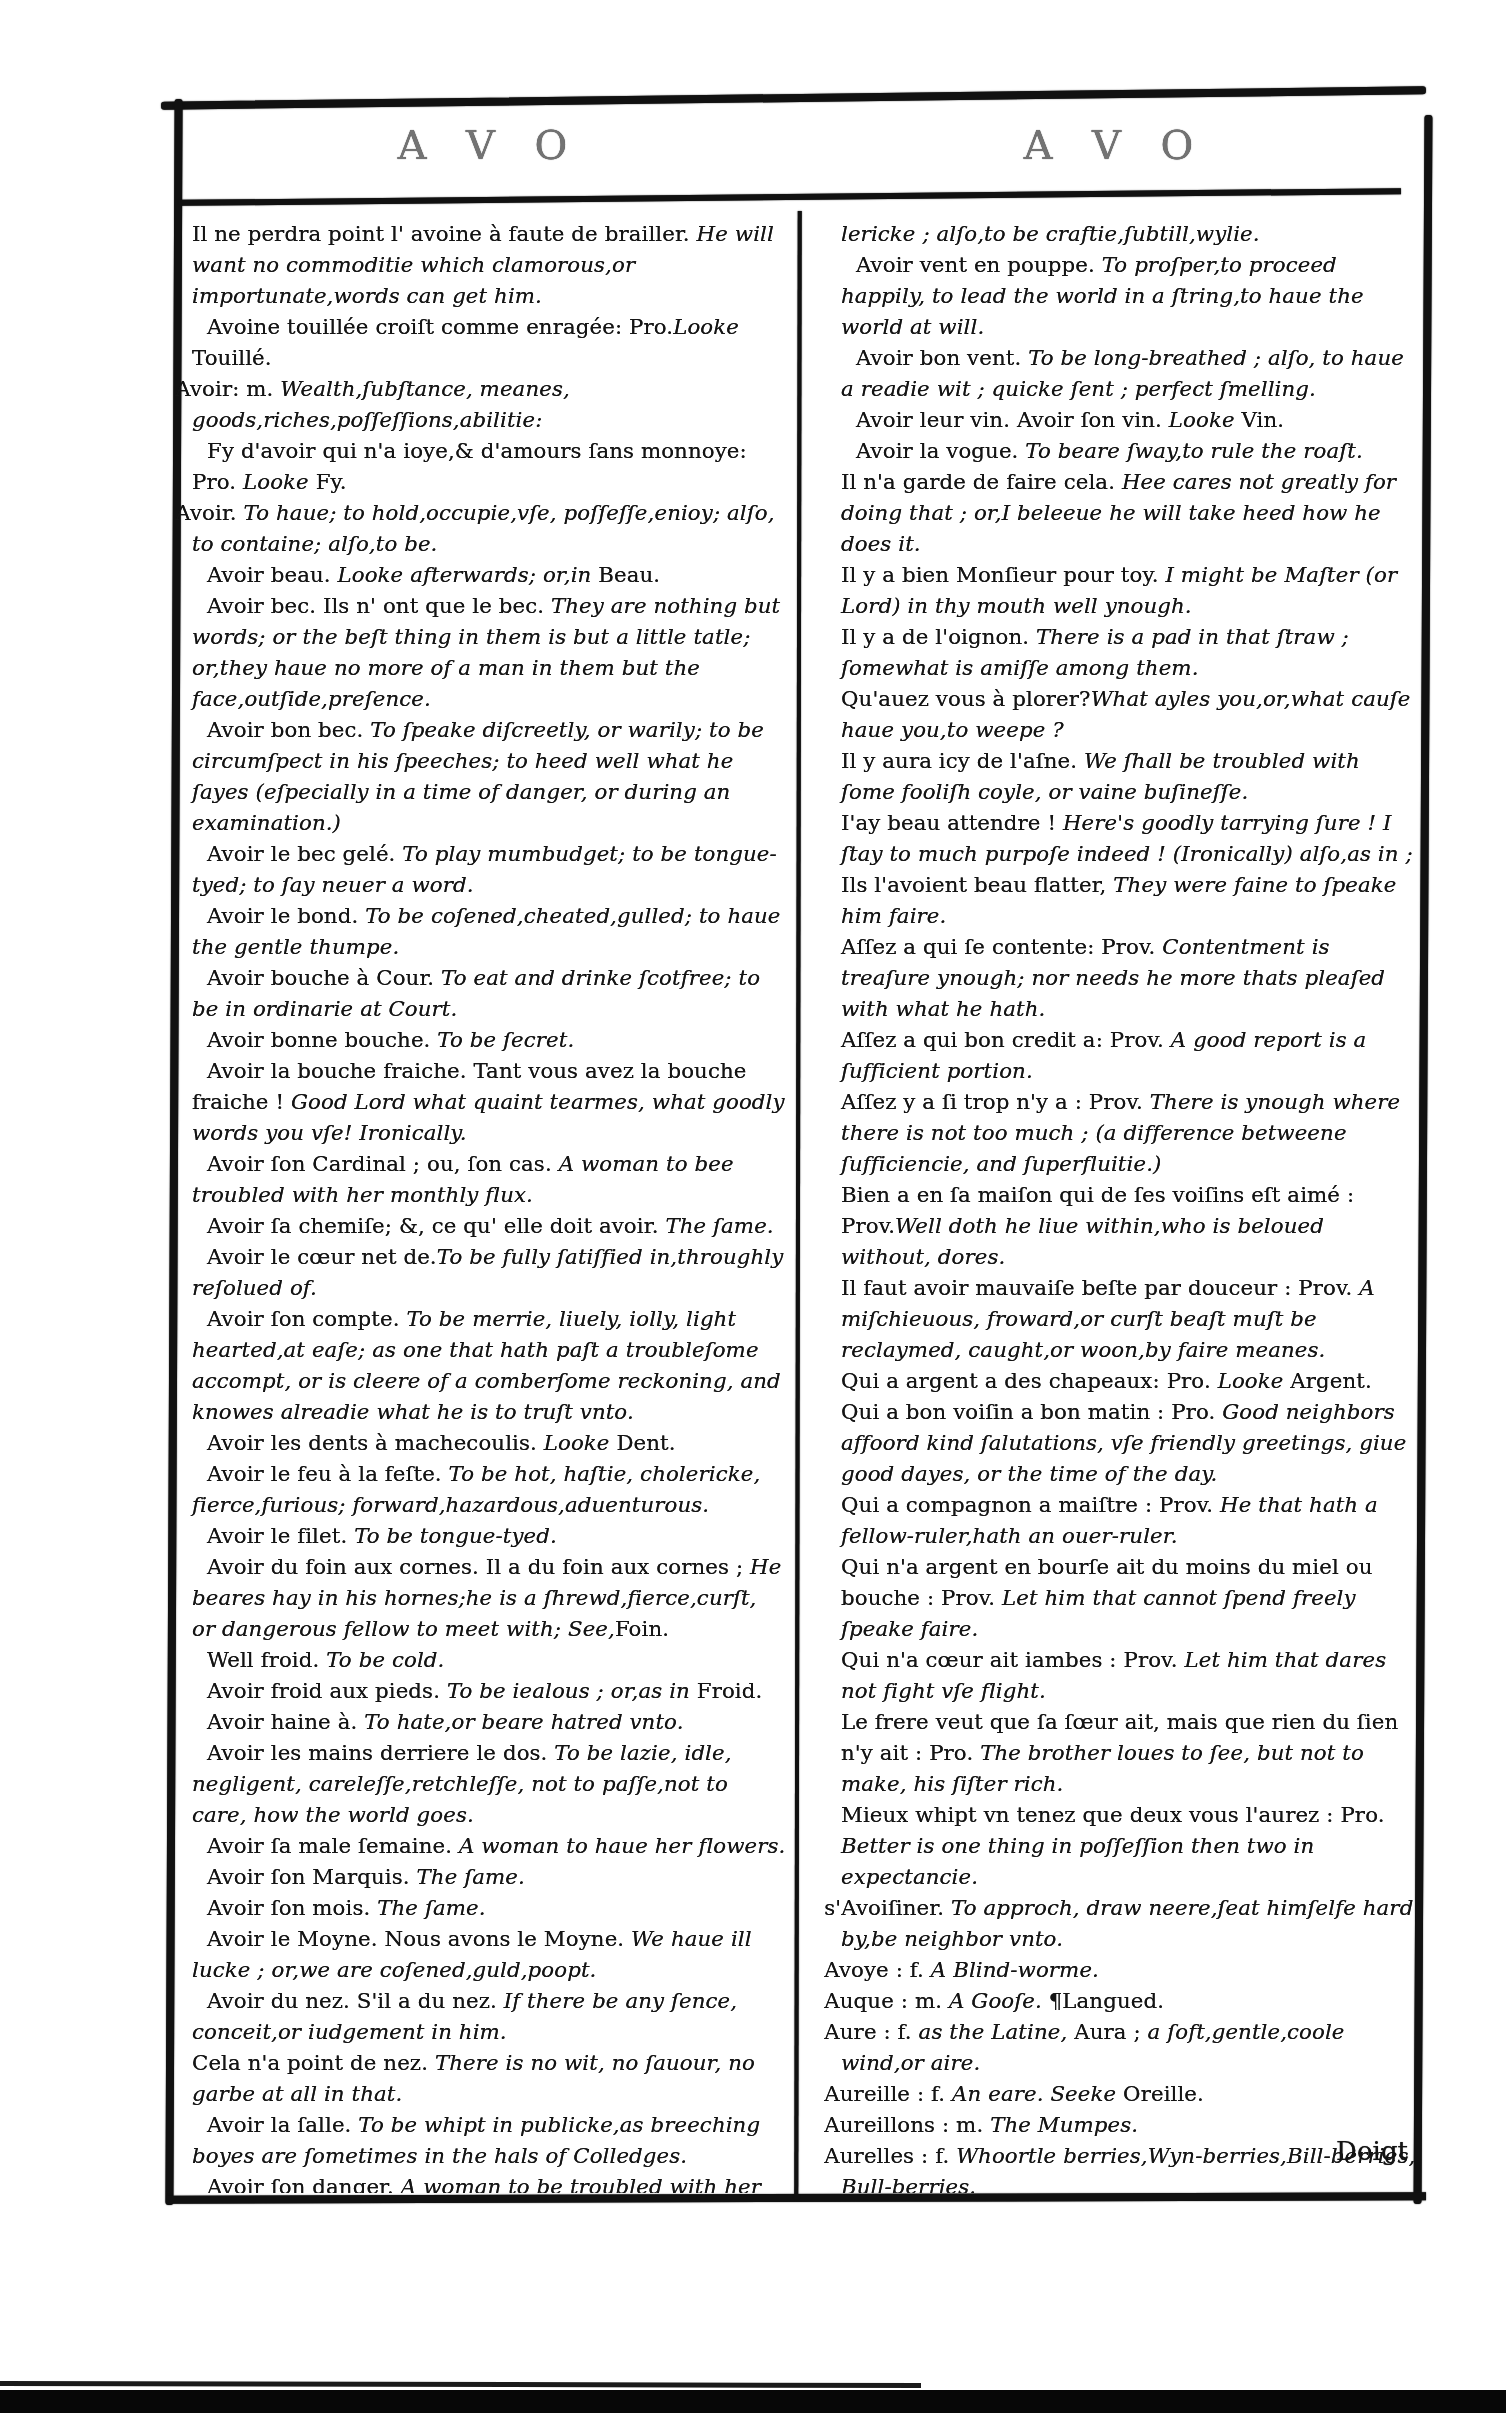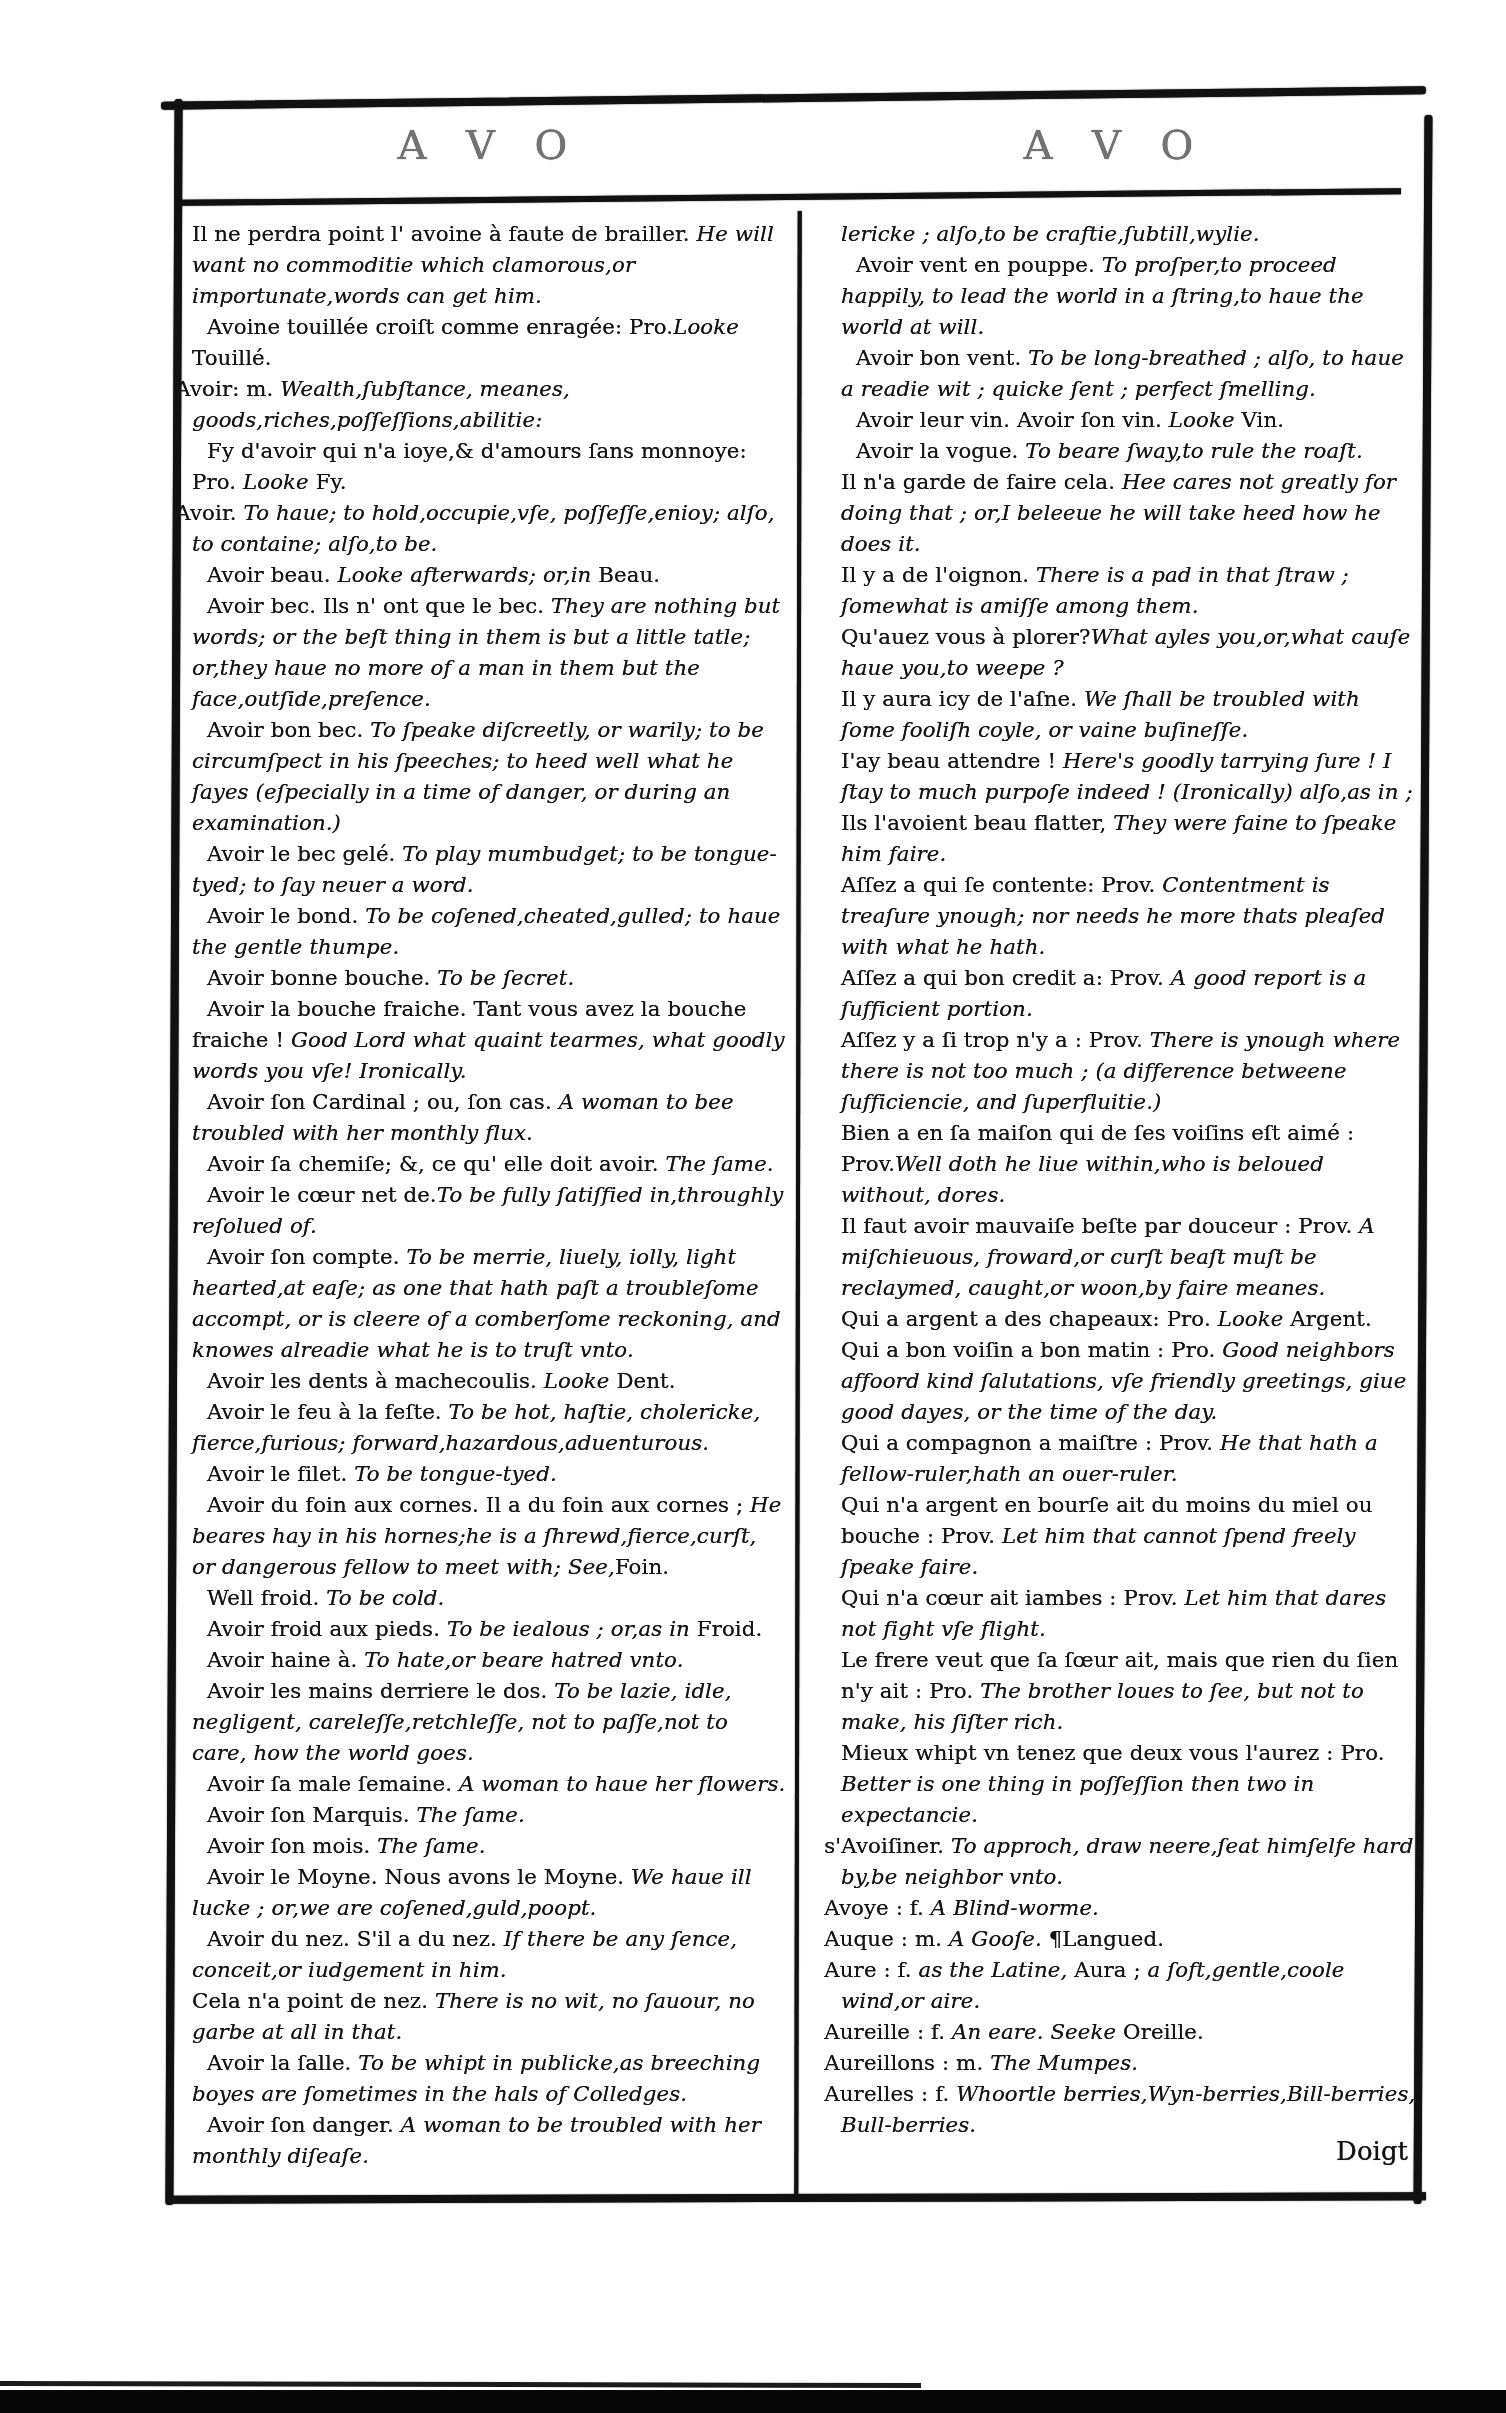--- a/index.html
+++ b/index.html
@@ -85,20 +85,21 @@
       <p class="entry e0"><span class="ro">Il ne perdra point l' avoine à faute de brailler.  </span><span class="it">He will want no commoditie which clamorous,or importunate,words can get him.</span></p>
       <p class="entry e1"><span class="ro">Avoine touillée croiſt comme enragée: Pro.</span><span class="it">Looke</span><span class="ro"> Touillé.</span></p>
       <p class="entry head"><span class="ro">Avoir: m. </span><span class="it">Wealth,ſubſtance, meanes, goods,riches,poſſeſſions,abilitie:</span></p>
       <p class="entry e1"><span class="ro">Fy d'avoir qui n'a ioye,&amp; d'amours ſans monnoye: Pro. </span><span class="it">Looke</span><span class="ro"> Fy.</span></p>
       <p class="entry head"><span class="ro">Avoir. </span><span class="it">To haue; to hold,occupie,vſe, poſſeſſe,enioy; alſo, to containe; alſo,to be.</span></p>
       <p class="entry e1"><span class="ro">Avoir beau. </span><span class="it">Looke afterwards; or,in</span><span class="ro"> Beau.</span></p>
       <p class="entry e1"><span class="ro">Avoir bec. Ils n' ont que le bec. </span><span class="it">They are nothing but words; or the beſt thing in them is but a little tatle; or,they haue no more of a man in them but the face,outſide,preſence.</span></p>
       <p class="entry e1"><span class="ro">Avoir bon bec. </span><span class="it">To ſpeake diſcreetly, or warily; to be circumſpect in his ſpeeches; to heed well what he ſayes (eſpecially in a time of danger, or during an examination.)</span></p>
       <p class="entry e1"><span class="ro">Avoir le bec gelé. </span><span class="it">To play mumbudget; to be tongue-tyed; to ſay neuer a word.</span></p>
       <p class="entry e1"><span class="ro">Avoir le bond. </span><span class="it">To be coſened,cheated,gulled; to haue the gentle thumpe.</span></p>
+      <p class="entry e1"><span class="ro">Avoir bouche à Cour. </span><span class="it">To eat and drinke ſcotfree; to be in ordinarie at Court.</span></p>
       <p class="entry e1"><span class="ro">Avoir bonne bouche. </span><span class="it">To be ſecret.</span></p>
       <p class="entry e1"><span class="ro">Avoir la bouche fraiche. Tant vous avez la bouche fraiche ! </span><span class="it">Good Lord what quaint tearmes, what goodly words you vſe! Ironically.</span></p>
       <p class="entry e1"><span class="ro">Avoir ſon Cardinal ; ou, ſon cas. </span><span class="it">A woman to bee troubled with her monthly flux.</span></p>
       <p class="entry e1"><span class="ro">Avoir ſa chemiſe; &amp;, ce qu' elle doit avoir. </span><span class="it">The ſame.</span></p>
       <p class="entry e1"><span class="ro">Avoir le cœur net de.</span><span class="it">To be fully ſatiſfied in,throughly reſolued of.</span></p>
       <p class="entry e1"><span class="ro">Avoir ſon compte. </span><span class="it">To be merrie, liuely, iolly, light hearted,at eaſe; as one that hath paſt a troubleſome accompt, or is cleere of a comberſome reckoning, and knowes alreadie what he is to truſt vnto.</span></p>
       <p class="entry e1"><span class="ro">Avoir les dents à machecoulis. </span><span class="it">Looke</span><span class="ro"> Dent.</span></p>
       <p class="entry e1"><span class="ro">Avoir le feu à la feſte. </span><span class="it">To be hot, haſtie, cholericke, fierce,furious; forward,hazardous,aduenturous.</span></p>
       <p class="entry e1"><span class="ro">Avoir le filet. </span><span class="it">To be tongue-tyed.</span></p>
       <p class="entry e1"><span class="ro">Avoir du foin aux cornes. Il a du foin aux cornes ; </span><span class="it">He beares hay in his hornes;he is a ſhrewd,fierce,curſt, or dangerous fellow to meet with; See,</span><span class="ro">Foin.</span></p>
@@ -115,20 +116,21 @@
       <p class="entry e1"><span class="ro">Avoir la ſalle. </span><span class="it">To be whipt in publicke,as breeching boyes are ſometimes in the hals of Colledges.</span></p>
       <p class="entry e1"><span class="ro">Avoir ſon danger. </span><span class="it">A woman to be troubled with her monthly diſeaſe.</span></p>
     </div>
   <div class="col" id="col-right">
       <p class="entry e0"><span class="it">lericke ; alſo,to be craftie,ſubtill,wylie.</span></p>
       <p class="entry e1"><span class="ro">Avoir vent en pouppe. </span><span class="it">To proſper,to proceed happily, to lead the world in a ſtring,to haue the world at will.</span></p>
       <p class="entry e1"><span class="ro">Avoir bon vent. </span><span class="it">To be long-breathed ; alſo, to haue a readie wit ; quicke ſent ; perfect ſmelling.</span></p>
       <p class="entry e1"><span class="ro">Avoir leur vin. Avoir ſon vin. </span><span class="it">Looke</span><span class="ro"> Vin.</span></p>
       <p class="entry e1"><span class="ro">Avoir la vogue. </span><span class="it">To beare ſway,to rule the roaſt.</span></p>
       <p class="entry e0"><span class="ro">Il n'a garde de faire cela. </span><span class="it">Hee cares not greatly for doing that ; or,I beleeue he will take heed how he does it.</span></p>
+      <p class="entry e0"><span class="ro">Il y a bien Monſieur pour toy. </span><span class="it">I might be Maſter (or Lord) in thy mouth well ynough.</span></p>
       <p class="entry e0"><span class="ro">Il y a de l'oignon. </span><span class="it">There is a pad in that ſtraw ; ſomewhat is amiſſe among them.</span></p>
       <p class="entry e0"><span class="ro">Qu'auez vous à plorer?</span><span class="it">What ayles you,or,what cauſe haue you,to weepe ?</span></p>
       <p class="entry e0"><span class="ro">Il y aura icy de l'aſne. </span><span class="it">We ſhall be troubled with ſome fooliſh coyle, or vaine buſineſſe.</span></p>
       <p class="entry e0"><span class="ro">I'ay beau attendre ! </span><span class="it">Here's goodly tarrying ſure ! I ſtay to much purpoſe indeed ! (Ironically) alſo,as in ;</span></p>
       <p class="entry e0"><span class="ro">Ils l'avoient beau flatter, </span><span class="it">They were faine to ſpeake him faire.</span></p>
       <p class="entry e0"><span class="ro">Aſſez a qui ſe contente: Prov. </span><span class="it">Contentment is treaſure ynough; nor needs he more thats pleaſed with what he hath.</span></p>
       <p class="entry e0"><span class="ro">Aſſez a qui bon credit a: Prov. </span><span class="it">A good report is a ſufficient portion.</span></p>
       <p class="entry e0"><span class="ro">Aſſez y a ſi trop n'y a : Prov. </span><span class="it">There is ynough where there is not too much ; (a difference betweene ſufficiencie, and ſuperfluitie.)</span></p>
       <p class="entry e0"><span class="ro">Bien a en ſa maiſon qui de ſes voiſins eſt aimé : Prov.</span><span class="it">Well doth he liue within,who is beloued without, dores.</span></p>
       <p class="entry e0"><span class="ro">Il faut avoir mauvaiſe beſte par douceur : Prov. </span><span class="it">A miſchieuous, froward,or curſt beaſt muſt be reclaymed, caught,or woon,by faire meanes.</span></p>

